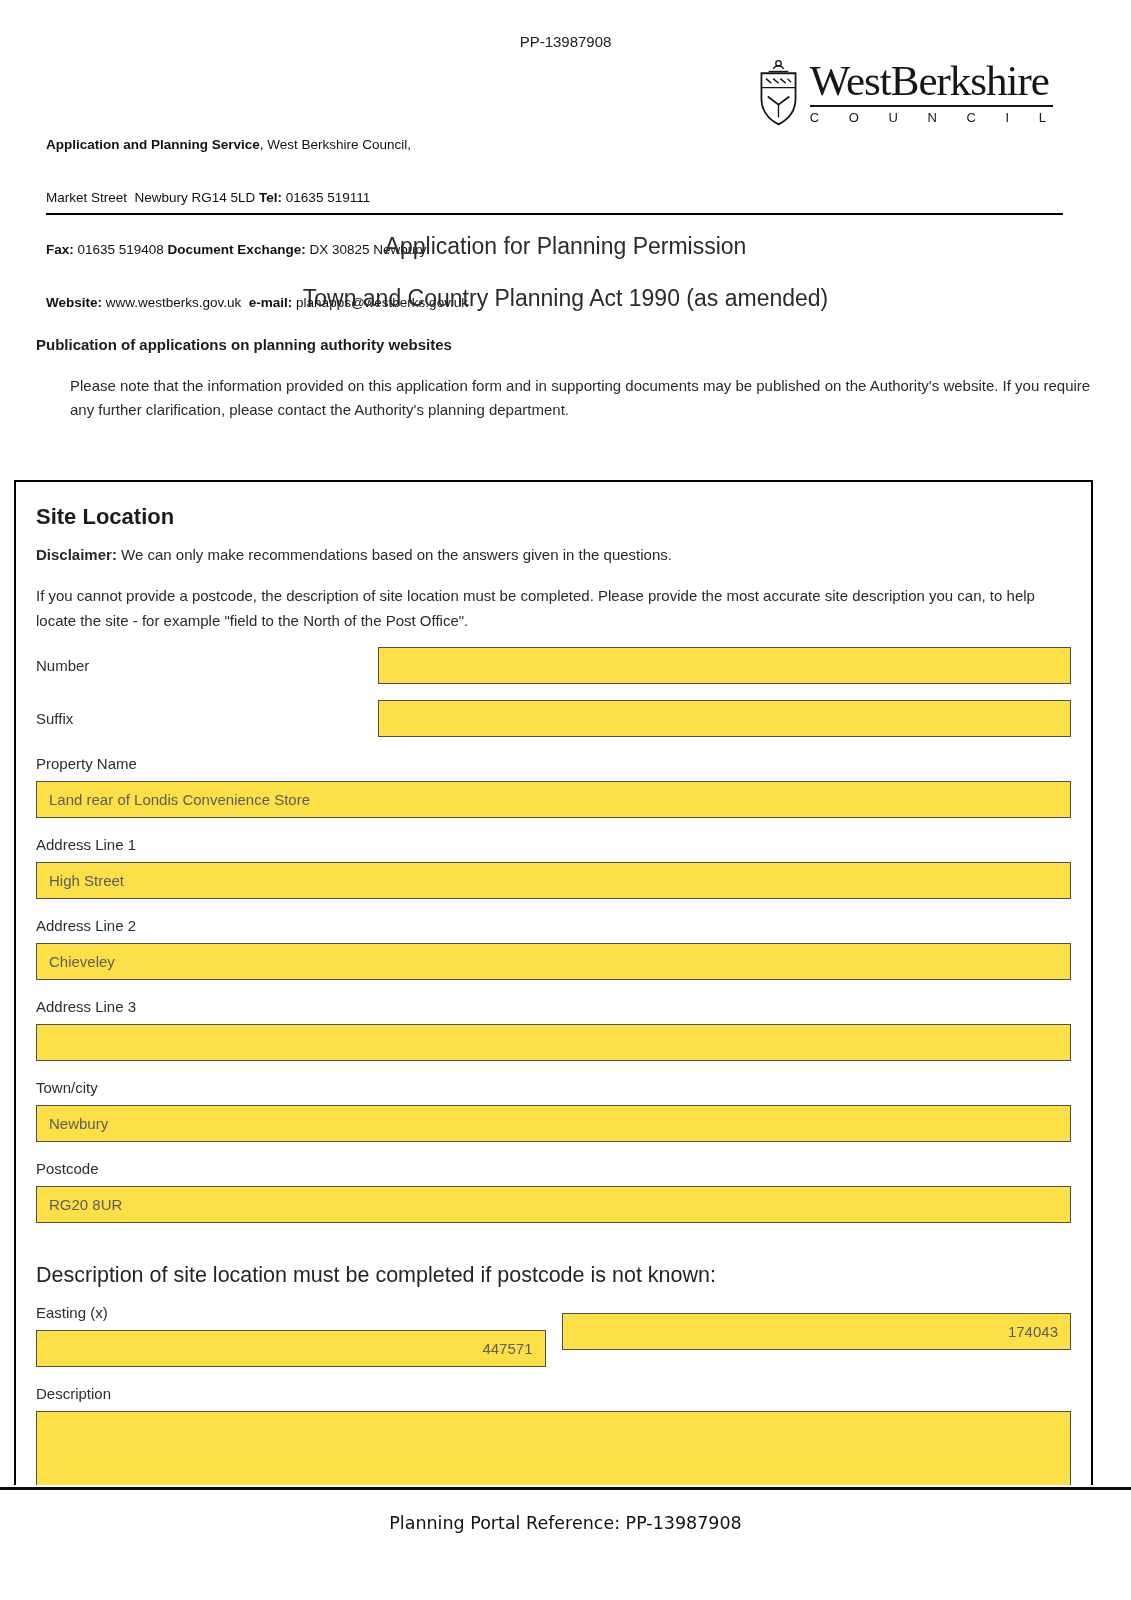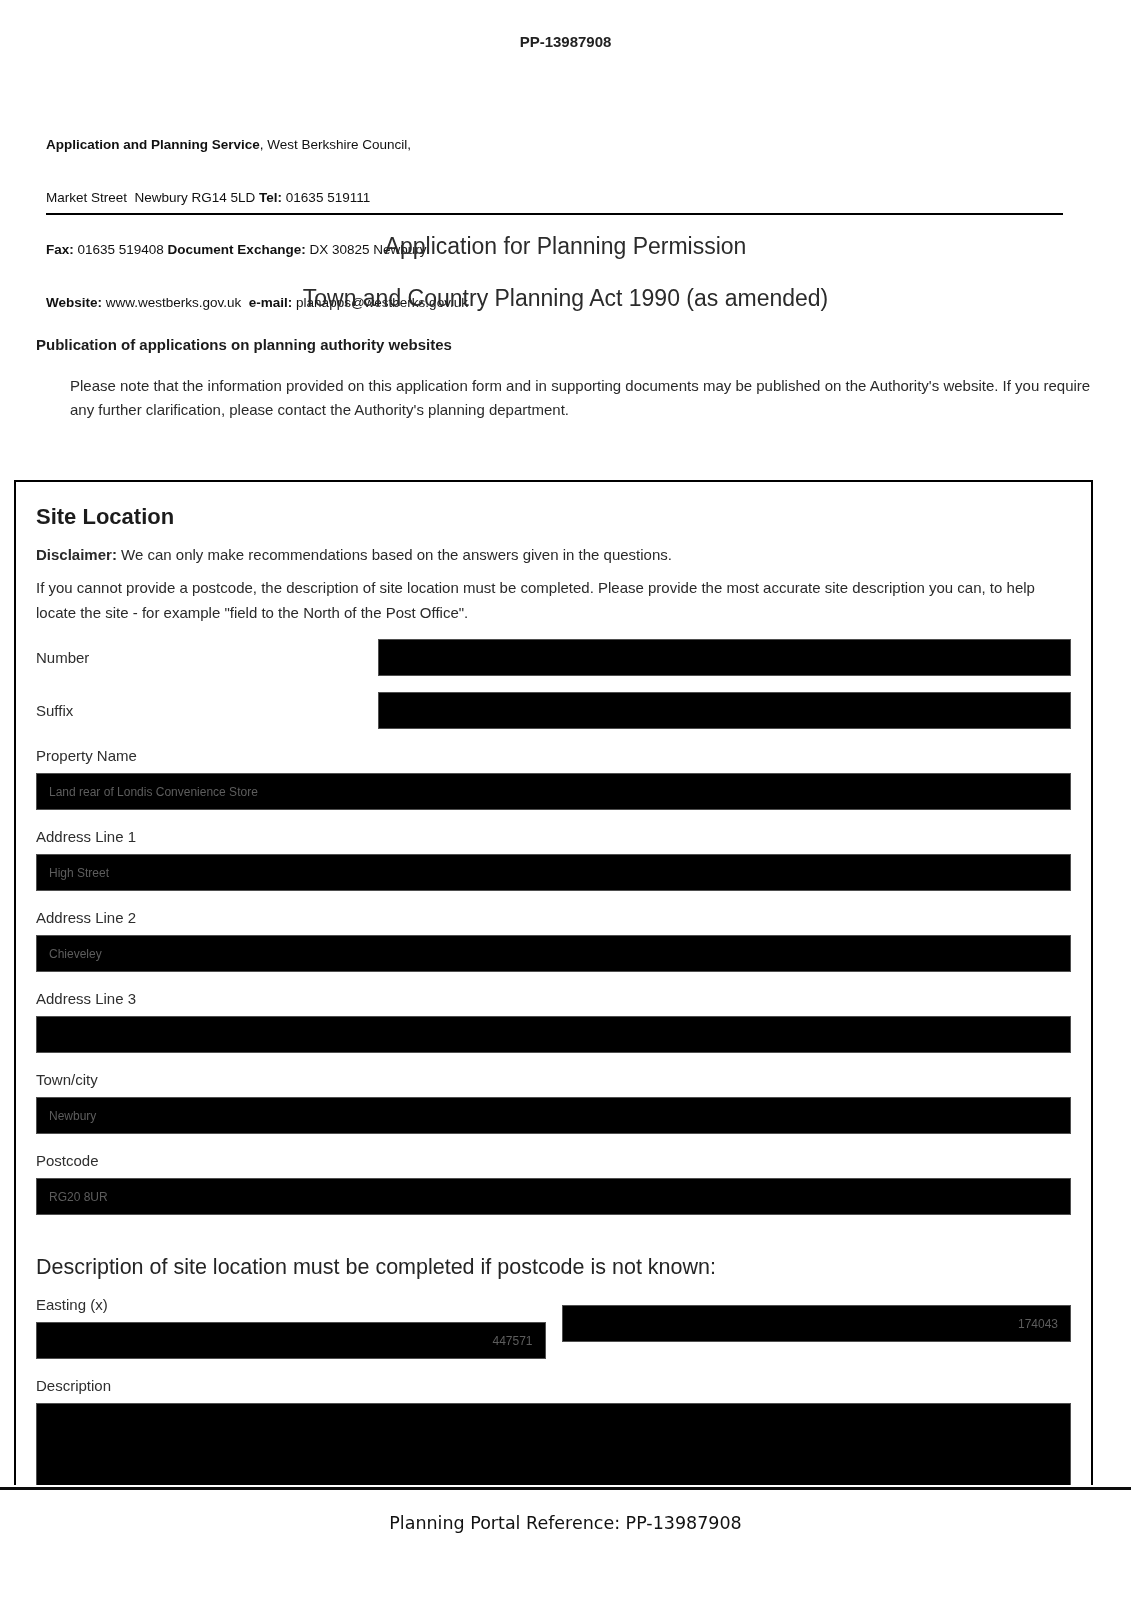--- a/index.html
+++ b/index.html
@@ -10,21 +10,21 @@
     background:#ffffff;
     font-family:"Liberation Sans", sans-serif;
     color:#1a1a1a;
     overflow:hidden;
     margin:0 auto;
   }
 
   
   .top-ref {
     position:absolute; top:33px; left:0; right:0;
-    text-align:center; font-weight:bold; font-size:15px; color:#222;
+    text-align:center; font-weight:normal; font-size:15px; color:#222;
   }
   .contact {
     position:absolute; left:46px; top:101px;
     font-size:13.5px; line-height:17.5px; color:#111;
     white-space:pre-wrap;
   }
   .contact b { font-weight:bold; }
 
   .logo {
     position:absolute; top:58px; right:78px;
@@ -67,29 +67,29 @@
 
   
   .section-box {
     position:absolute; top:480px; left:14px; width:1079px; height:1005px;
     border:2px solid #000; border-bottom:none;
     padding:0 20px; overflow:hidden; background:#fff;
   }
   .section-title { margin-top:22px; font-size:22px; font-weight:bold; color:#1c1c1c; }
   .disclaimer { margin-top:16px; font-size:15px; color:#2a2a2a; }
   .disclaimer b { font-weight:bold; }
-  .intro { margin-top:12px; font-size:15px; line-height:25px; color:#2a2a2a; }
+  .intro { margin-top:20px; font-size:15px; line-height:25px; color:#2a2a2a; }
 
   .field-label { font-size:15px; color:#2e2e2e; display:block; }
 
   .tb {
     display:block; width:100%; height:37px;
-    border:1px solid #4f4f4f; background:#000000;
+    border:1px solid #4f4f4f; background:#fde047;
     font-family:"Liberation Sans", sans-serif;
-    font-size:12px; color:#5d5d5d; padding:0 12px;
+    font-size:15px; color:#5d5d5d; padding:0 12px;
     outline:none;
   }
   textarea.tb { height:130px; padding-top:8px; resize:none; }
 
   .inline-row { display:flex; align-items:center; margin-top:16px; }
   .inline-row:first-of-type { margin-top:14px; }
   .inline-row .field-label { width:342px; flex:0 0 342px; }
   .inline-row .tb { flex:1; }
 
   .stacked { margin-top:18px; }
@@ -119,20 +119,41 @@
 
   <div class="top-ref">PP-13987908</div>
 
   <div class="contact">
     <div><b>Application and Planning Service</b><span>, West Berkshire Council,</span></div>
     <div><span>Market Street  Newbury RG14 5LD </span><b>Tel:</b><span> 01635 519111</span></div>
     <div><b>Fax:</b><span> 01635 519408 </span><b>Document Exchange:</b><span> DX 30825 Newbury</span></div>
     <div><b>Website:</b><span> www.westberks.gov.uk  </span><b>e-mail:</b><span> planapps@westberks.gov.uk</span></div>
   </div>
 
+  <div class="logo">
+    <span>
+      <svg viewBox="0 0 52 78" width="47" height="70" aria-hidden="true">
+        <g fill="none" stroke="#161616" stroke-width="1.5">
+          <circle cx="26" cy="6" r="3"></circle>
+          <path d="M20 12 q6 -7 12 0"></path>
+          <path d="M15 15 h22"></path>
+          <path d="M7 17 h38 v28 q0 19 -19 29 q-19 -10 -19 -29 z" stroke-width="2"></path>
+          <path d="M7 33 h38"></path>
+          <path d="M12 23 l6 5 M20 23 l6 5 M28 23 l6 5 M36 23 l4 4"></path>
+          <path d="M14 43 l12 9 l12 -9" stroke-width="2"></path>
+          <path d="M26 52 v14"></path>
+        </g>
+      </svg>
+    </span>
+    <div class="logo-text">
+      <div class="logo-name">WestBerkshire</div>
+      <div class="logo-rule"></div>
+      <div class="logo-council">C O U N C I L</div>
+    </div>
+  </div>
 
   <div class="top-rule"></div>
 
   <h1 class="form-title">Application for Planning Permission</h1>
   <h2 class="form-subtitle">Town and Country Planning Act 1990 (as amended)</h2>
 
   <div class="pub-heading">Publication of applications on planning authority websites</div>
   <p class="pub-body">Please note that the information provided on this application form and in supporting documents may be published on the Authority's website. If you require any further clarification, please contact the Authority's planning department.</p>
 
   <div class="section-box">

